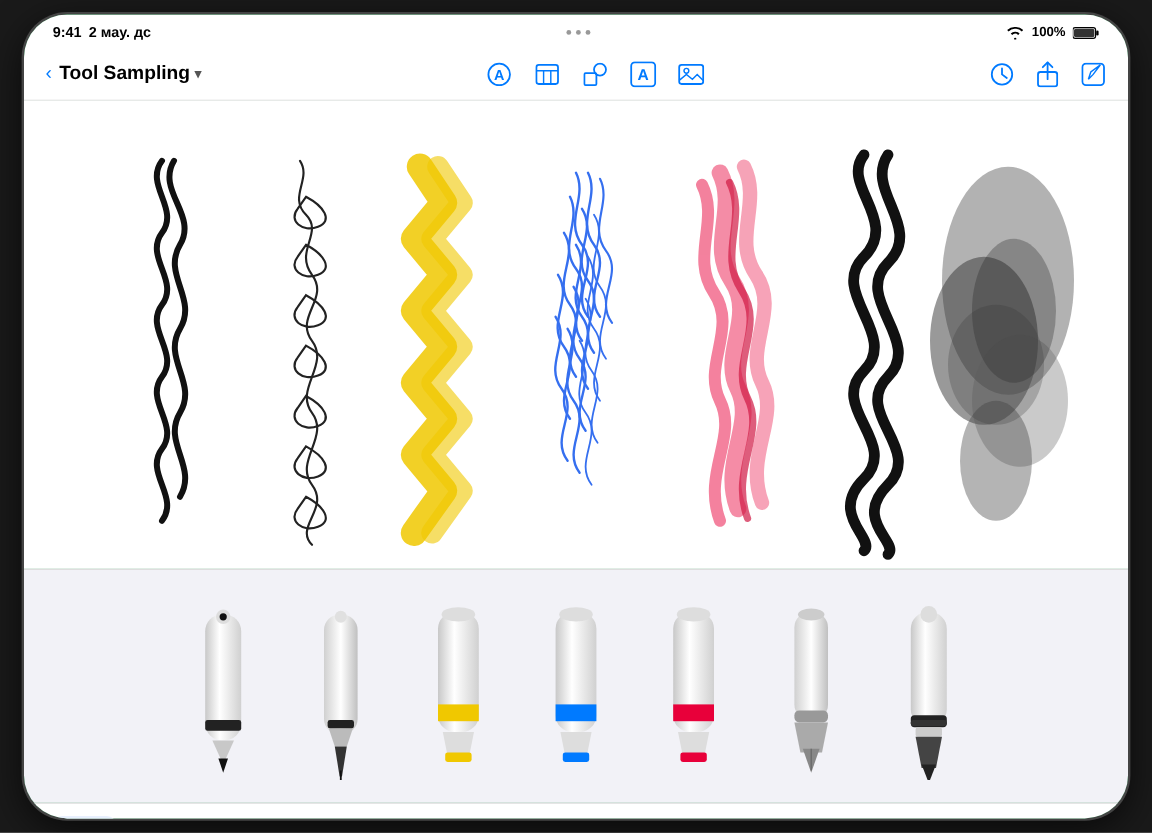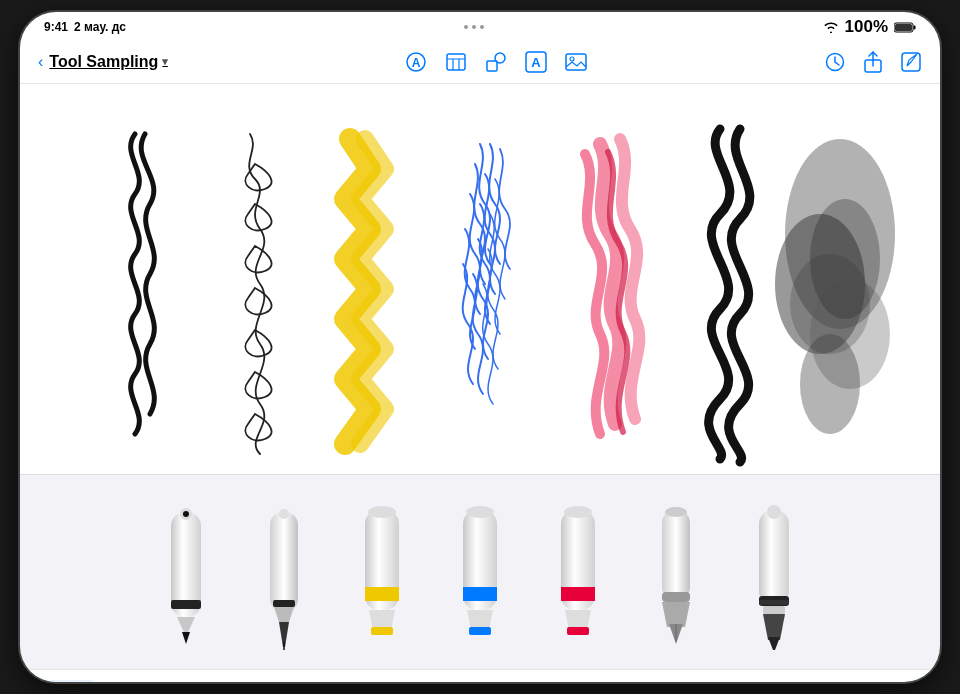--- a/index.html
+++ b/index.html
@@ -32,21 +32,21 @@
       justify-content: space-between;
       padding: 6px 24px 4px;
       background: #fff;
       font-size: 12px;
       font-weight: 600;
       color: #000;
       height: 28px;
     }
     .status-left { display: flex; gap: 6px; align-items: center; }
     .status-center { display: flex; gap: 4px; }
-    .status-right { display: flex; gap: 6px; align-items: center; font-size: 17px; }
+    .status-right { display: flex; gap: 6px; align-items: center; font-size: 11px; }
     .status-dot { width: 4px; height: 4px; background: #999; border-radius: 50%; }
 
     
     .toolbar {
       display: flex;
       align-items: center;
       justify-content: space-between;
       padding: 6px 18px;
       background: #fff;
       border-bottom: 1px solid #e5e5e5;
@@ -55,21 +55,21 @@
     .toolbar-left { display: flex; align-items: center; gap: 6px; }
     .toolbar-center { display: flex; align-items: center; gap: 18px; }
     .toolbar-right { display: flex; align-items: center; gap: 16px; }
 
     .back-btn {
       display: flex; align-items: center; gap: 2px;
       color: #007AFF; font-size: 16px; cursor: pointer;
     }
     .doc-title {
       display: flex; align-items: center; gap: 4px;
-      font-size: 16px; font-weight: 600; color: #000; text-decoration: underline;
+      font-size: 16px; font-weight: 600; color: #000;
     }
     .chevron-down { font-size: 11px; color: #555; }
 
     .toolbar-icon {
       width: 22px; height: 22px;
       display: flex; align-items: center; justify-content: center;
       color: #007AFF; cursor: pointer; font-size: 18px;
     }
 
     

